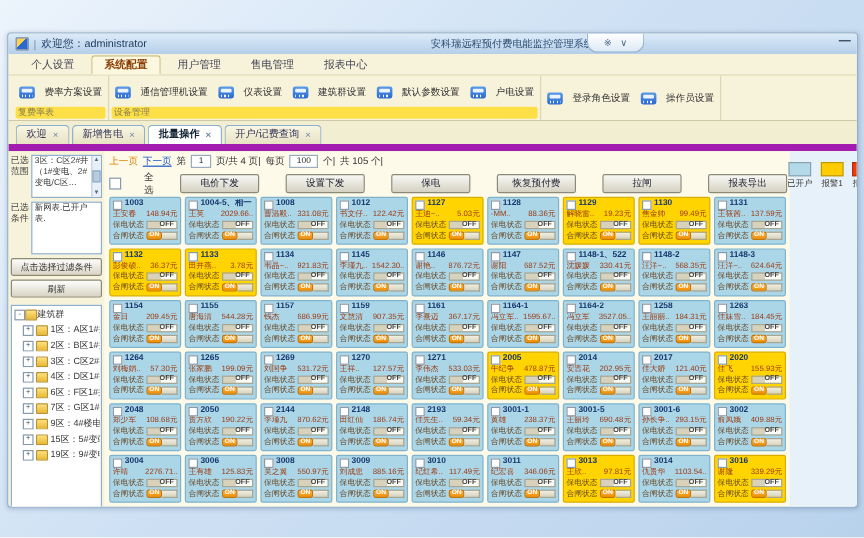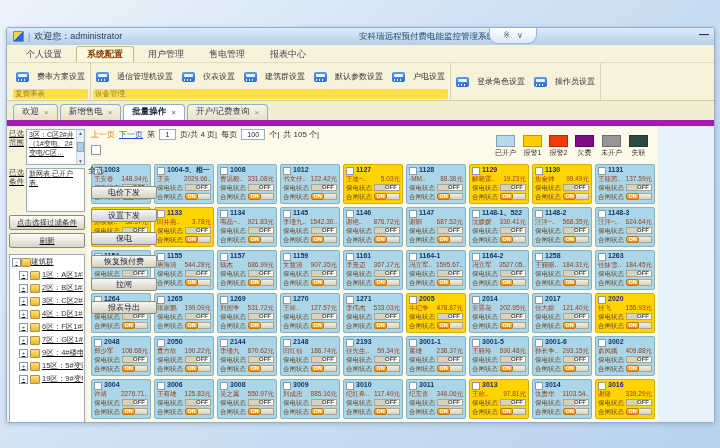--- a/index.html
+++ b/index.html
@@ -32,21 +32,21 @@
 
   
   .doctabs{display:flex;gap:2px;padding:2px 4px 0 6px;height:17px;align-items:flex-end;background:#f2eed2;border-bottom:6px solid #a21caf;}
   .dtab{display:flex;align-items:center;gap:5px;font-size:8.5px;color:#335;padding:1px 8px 2px;border:1px solid #8fb0cc;border-bottom:none;border-radius:4px 4px 0 0;background:linear-gradient(#f8f6e4,#e8e2c4);white-space:nowrap;}
   .dtab.active{background:#ffffff;font-weight:bold;color:#123;}
   .dtab .x{color:#7788aa;font-size:8px;}
 
   .content{display:flex;height:308px;}
 
   
-  .sidebar{width:76px;padding:3px 2px 2px;display:flex;flex-direction:column;gap:3px;background:#f7f3da;flex:0 0 auto;text-decoration:underline;}
+  .sidebar{width:76px;padding:3px 2px 2px;display:flex;flex-direction:column;gap:3px;background:#f7f3da;flex:0 0 auto;}
   .sb-row{display:flex;gap:2px;}
   .sb-label{width:15px;font-size:7.5px;color:#444;line-height:1.15;padding-top:1px;}
   .sb-list{flex:1;background:#fff;border:1px solid #8fb0cc;font-size:7px;color:#333;padding:1px 9px 1px 2px;position:relative;overflow:hidden;line-height:1.25;}
   .sb-list.h1{height:32px;}
   .sb-list.h2{height:40px;}
   .sb-scroll{position:absolute;right:0;top:0;bottom:0;width:7px;background:#e8effa;border-left:1px solid #c0d0e0;display:flex;flex-direction:column;justify-content:space-between;align-items:center;font-size:5px;color:#567;}
   .sb-thumb{width:5px;height:8px;background:#b8cce0;border:1px solid #90aac4;}
   .sb-btn{height:13px;background:linear-gradient(#fdfdfb,#d8d4c4);border:1px solid #8a8a7a;border-radius:2px;font-size:7.5px;color:#333;display:flex;align-items:center;justify-content:center;white-space:nowrap;}
   .tree{flex:1;background:#fff;border:1px solid #8fb0cc;font-size:7.5px;color:#333;padding:2px 1px 2px 2px;overflow:hidden;margin-top:3px;}
   .tree-root{display:flex;gap:0;align-items:center;white-space:nowrap;}
@@ -56,21 +56,21 @@
 
   
   .main{flex:1;background:#fdfaea;padding:3px 4px;position:relative;overflow:hidden;}
   .main::after{content:"";position:absolute;top:0;right:0;bottom:0;width:56px;background:#e7f1f9;}
   .tophdr{display:flex;justify-content:space-between;position:relative;z-index:2;}
   .pager{display:flex;align-items:flex-start;gap:4px;font-size:8px;color:#333;height:13px;white-space:nowrap;}
   .link-prev{color:#e08000;}
   .link-next{color:#1a56c8;text-decoration:underline;}
   .mini-input{height:9px;background:#fff;border:1px solid #9aabbc;font-size:7px;text-align:center;width:15px;padding:0;color:#222;font-family:inherit;}
   .mini-input.w2{width:22px;}
-  .btnrow{display:flex;align-items:flex-start;gap:10px;margin-top:3px;height:15px;flex-direction:column;}
+  .btnrow{display:flex;align-items:center;gap:22px;margin-top:3px;height:15px;}
   .checkbox{width:8px;height:8px;background:#fff;border:1px solid #8899aa;flex:0 0 auto;}
   .cb-label{font-size:8px;color:#333;margin-left:-3px;}
   .tool-btn{min-width:50px;height:14px;background:linear-gradient(#f8f8f5,#d5d2c2);border:1px solid #8a8a7a;border-radius:2px;font-size:8px;color:#223;display:flex;align-items:center;justify-content:center;padding:0 7px;white-space:nowrap;}
   .legend{display:flex;gap:7px;align-items:flex-start;margin:6px 62px 0 0;}
   .lg-item{display:flex;flex-direction:column;align-items:center;gap:1px;font-size:7px;color:#333;white-space:nowrap;}
   .lg-swatch{width:17px;height:10px;border:1px solid rgba(0,0,0,.25);}
 
   
   .grid{margin-top:4px;display:grid;grid-template-columns:repeat(9,60px);grid-auto-rows:40px;gap:3px;position:relative;z-index:1;}
   .card{border-radius:2px;padding:1px 2px 0;font-size:6.5px;overflow:hidden;line-height:1.2;}

